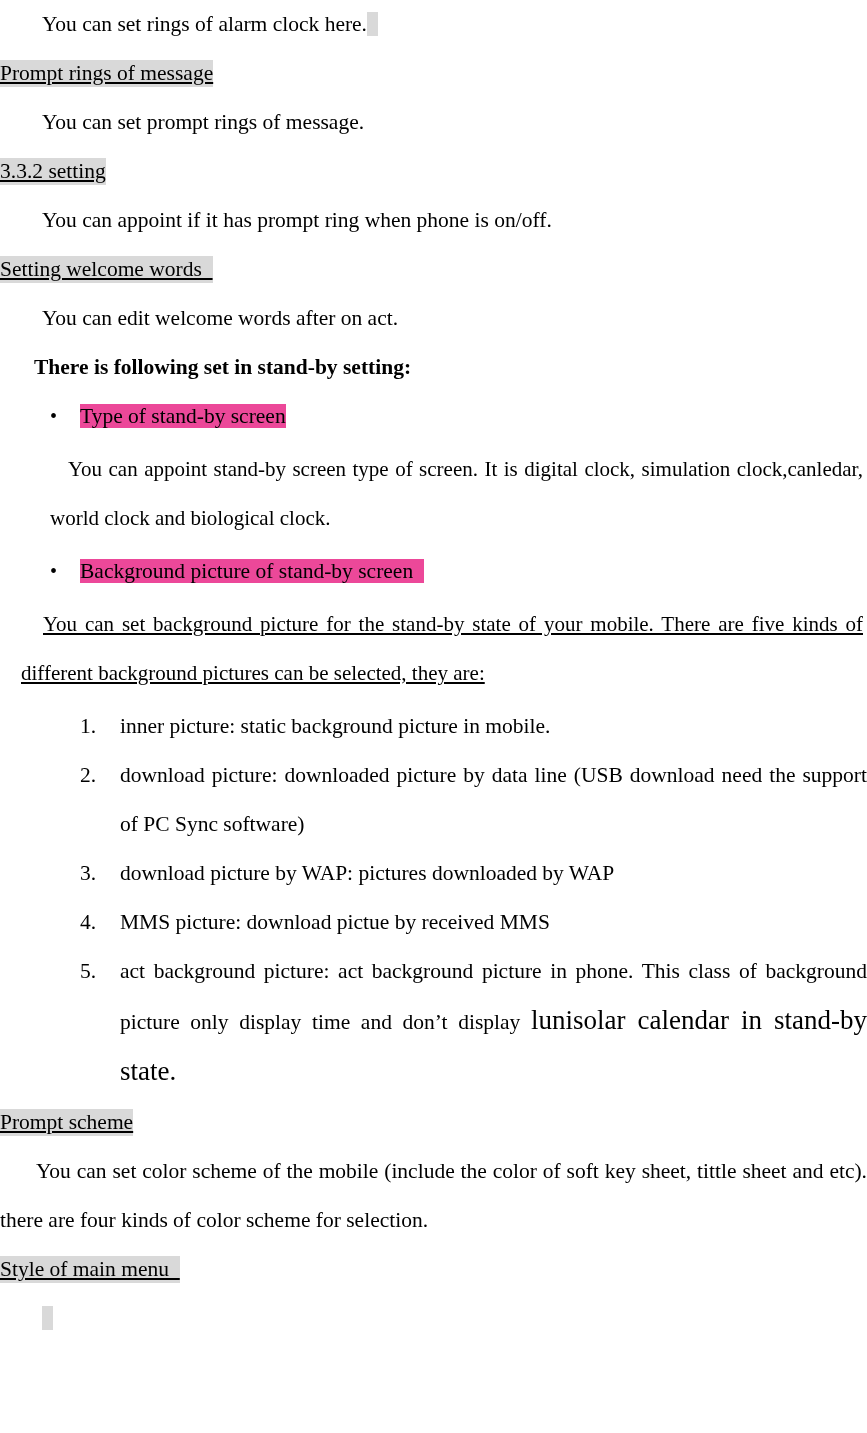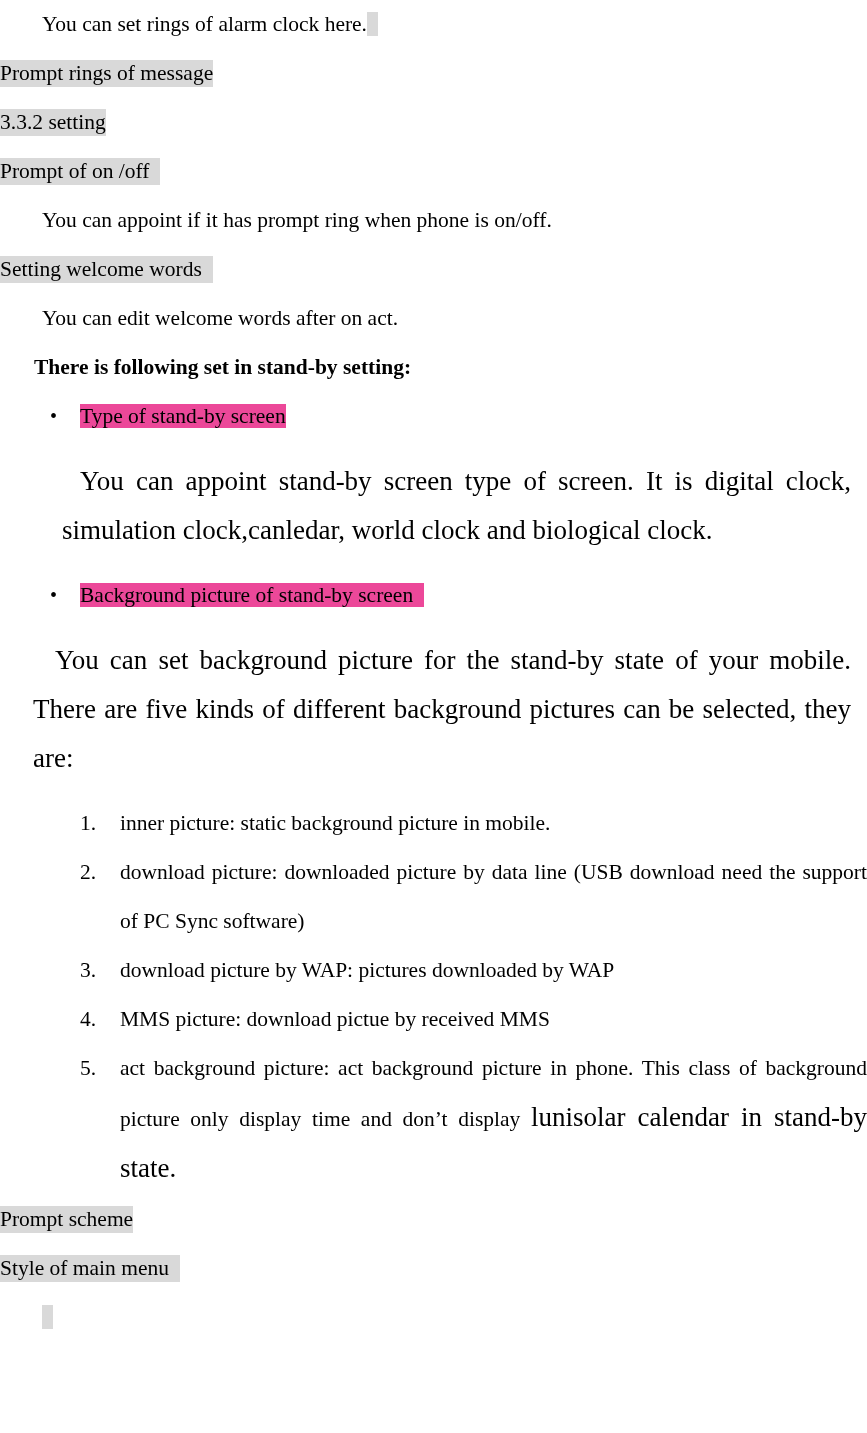--- a/index.html
+++ b/index.html
@@ -28,20 +28,21 @@
     font-size: 21.5px;
     line-height: 49px;
     margin: 0;
     padding: 0;
     text-align: left;
   }
   .heading .hl {
     background: #d9d9d9;
     padding: 1px 0 2px 0;
     white-space: pre;
+    text-decoration: underline;
   }
 
   
   .para {
     font-size: 21.5px;
     line-height: 49px;
     margin: 0;
     text-align: justify;
     text-justify: inter-word;
     text-indent: 42px;
@@ -62,29 +63,29 @@
     top: 0;
     font-size: 20px;
     line-height: 49px;
   }
   .bullet-row .hl {
     background: #ec4899;
     white-space: pre;
   }
   
   .bullet-para {
-    font-size: 27px;
+    font-size: 21px;
     line-height: 49px;
     text-align: justify;
     text-justify: inter-word;
     text-indent: 18px;
     padding-left: 46px;
-    margin: 16px;
+    margin: 4px;
   }
-  .bullet-para.tight { padding-left: 17px; text-indent: 22px; }
+  .bullet-para.tight { padding-left: 17px; text-indent: 22px; text-decoration: underline; }
 
   
   .num-row {
     position: relative;
     font-size: 21.5px;
     line-height: 49px;
     padding-left: 120px;
     text-align: justify;
     text-justify: inter-word;
     margin: 0;
@@ -108,24 +109,24 @@
   }
 </style>
 </head>
 <body>
 
 <div class="page">
 
   <p class="para"><span>You can set rings of alarm clock here.</span><span class="trailing-mark">  </span></p>
 
   <div class="heading"><span class="hl">Prompt rings of message</span></div>
+  <p class="para">You can set prompt rings of message.</p>
 
   <div class="heading"><span class="hl">3.3.2 setting</span></div>
 
-  <div class="heading"><span class="hl">Prompt of on /off  </span></div>
   <p class="para">You can appoint if it has prompt ring when phone is on/off.</p>
 
   <div class="heading"><span class="hl">Setting welcome words  </span></div>
   <p class="para">You can edit welcome words after on act.</p>
 
   <p class="para left" style="text-indent:34px;">There is following set in stand-by setting:</p>
 
   <div class="bullet-row">
     <span class="dot">•</span>
     <span class="hl">Type of stand-by screen</span>
@@ -148,19 +149,20 @@
     <span class="num">3.</span><span>download picture by WAP: pictures downloaded by WAP</span>
   </p>
   <p class="num-row">
     <span class="num">4.</span><span>MMS picture: download pictue by received MMS</span>
   </p>
   <p class="num-row">
     <span class="num">5.</span><span>act background picture: act background picture in phone. This class of background picture only display time and don’t display </span><span class="big">lunisolar calendar in stand-by state.</span>
   </p>
 
   <div class="heading"><span class="hl">Prompt scheme</span></div>
+  <p class="para noindent" style="text-indent:36px;">You can set color scheme of the mobile (include the color of soft key sheet, tittle sheet and etc). there are four kinds of color scheme for selection.</p>
 
   <div class="heading"><span class="hl">Style of main menu  </span></div>
   <p class="para left"><span class="trailing-mark">  </span></p>
 
   <div class="heading"></div>
 
 </div>
 
 </body></html>

